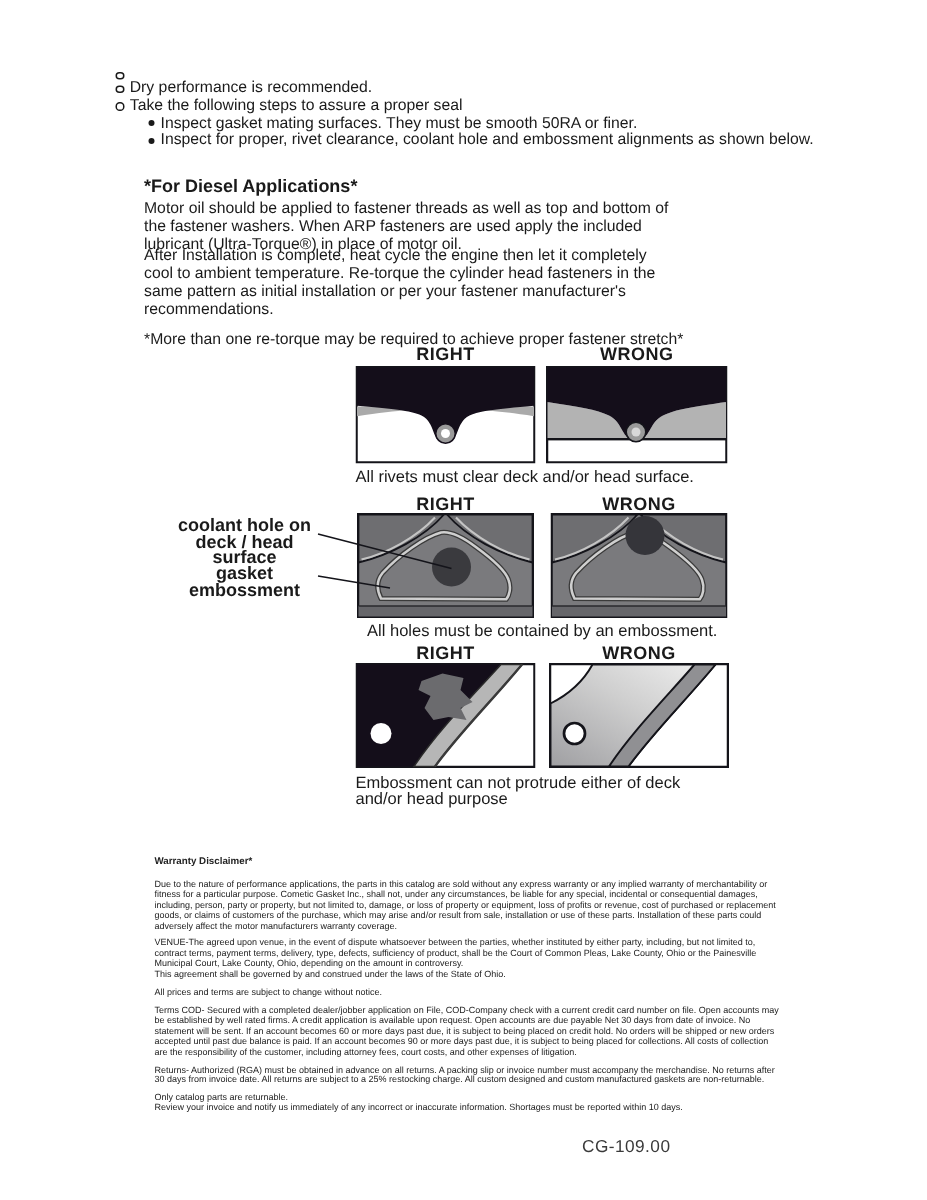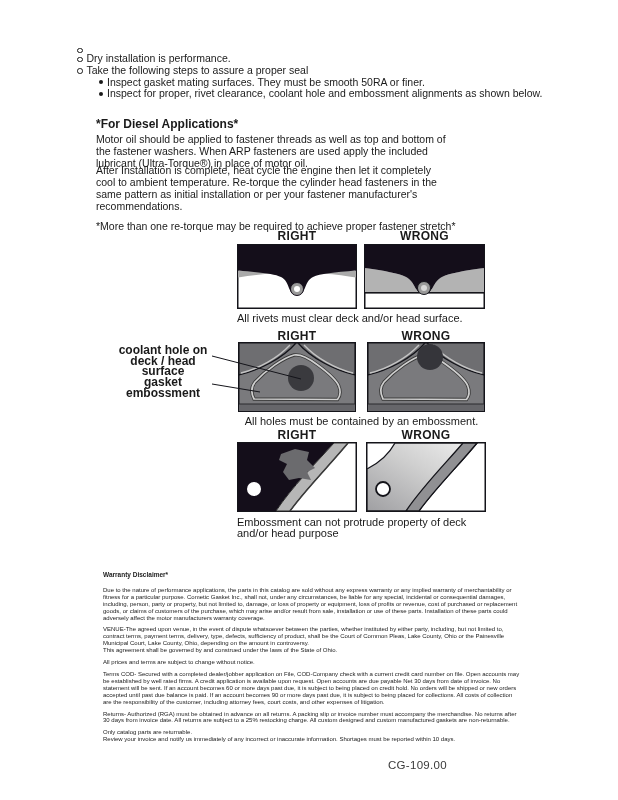--- a/index.html
+++ b/index.html
@@ -41,21 +41,21 @@
 
 <div id="page">
 
 
   <div class="bullets">
     <div class="b-row">
       <span class="b-dot"></span>
     </div>
     <div class="b-row">
       <span class="b-dot"></span>
-      <span>Dry installation is performance.</span>
+      <span>Dry performance is recommended.</span>
     </div>
     <div class="b-row">
       <span class="b-dot"></span>
       <span>Take the following steps to assure a proper seal</span>
     </div>
     <div class="b-row b-sub">
       <span class="b-fill"></span>
       <span>Inspect gasket mating surfaces.  They must be smooth 50RA or finer.</span>
     </div>
     <div class="b-row b-sub">
@@ -153,21 +153,21 @@
         <stop offset="1" stop-color="#f0f0f0"></stop>
       </linearGradient>
     </defs>
     <rect x="0.75" y="0.75" width="118.5" height="68.5" fill="#ffffff" stroke="#14141a" stroke-width="1.5"></rect>
     <path d="M29,1 H111 C92,24 68,48 53,69 H1 L1,27 C13,21 23,12 29,1 Z" fill="url(#bandGrad)" stroke="#14141a" stroke-width="1.3"></path>
     <path d="M97,1 H111 C92,24 68,48 53,69 H40 C56,45 79,22 97,1 Z" fill="#909093" stroke="#14141a" stroke-width="1.3"></path>
     <circle cx="17" cy="47" r="7" fill="#ffffff" stroke="#14141a" stroke-width="1.8"></circle>
   </svg>
 
   <div class="cap" style="left:237px;top:517px;">
-    <div>Embossment can not protrude property of deck</div>
+    <div>Embossment can not protrude either of deck</div>
     <div>and/or head purpose</div>
   </div>
 
   <div class="disc">
     <div class="dh">Warranty Disclaimer*</div>
     <p>Due to the nature of performance applications, the parts in this catalog are sold without any express warranty or any implied warranty of merchantability or fitness for a particular purpose.  Cometic Gasket Inc., shall not, under any circumstances, be liable for any special, incidental or consequential damages, including, person, party or property, but not limited to, damage, or loss of property or equipment, loss of profits or revenue, cost of purchased or replacement goods, or claims of customers of the purchase, which may arise and/or result from sale, installation or use of these parts.  Installation of these parts could adversely affect the motor manufacturers warranty coverage.</p>
     <p class="tight">VENUE-The agreed upon venue, in the event of dispute whatsoever between the parties, whether instituted by either party, including, but not limited to, contract terms, payment terms, delivery, type, defects, sufficiency of product, shall be the Court of Common Pleas, Lake County, Ohio or the Painesville Municipal Court, Lake County, Ohio, depending on the amount in controversy.</p>
     <p>This agreement shall be governed by and construed under the laws of the State of Ohio.</p>
     <p>All prices and terms are subject to change without notice.</p>
     <p>Terms COD- Secured with a completed dealer/jobber application on File, COD-Company check with a current credit card number on file.  Open accounts may be established by well rated firms.  A credit application is available upon request.  Open accounts are due payable Net 30 days from date of invoice.  No statement will be sent.  If an account becomes 60 or more days past due, it is subject to being placed on credit hold.  No orders will be shipped or new orders accepted until past due balance is paid.  If an account becomes 90 or more days past due, it is subject to being placed for collections.  All costs of collection are the responsibility of the customer, including attorney fees, court costs, and other expenses of litigation.</p>

